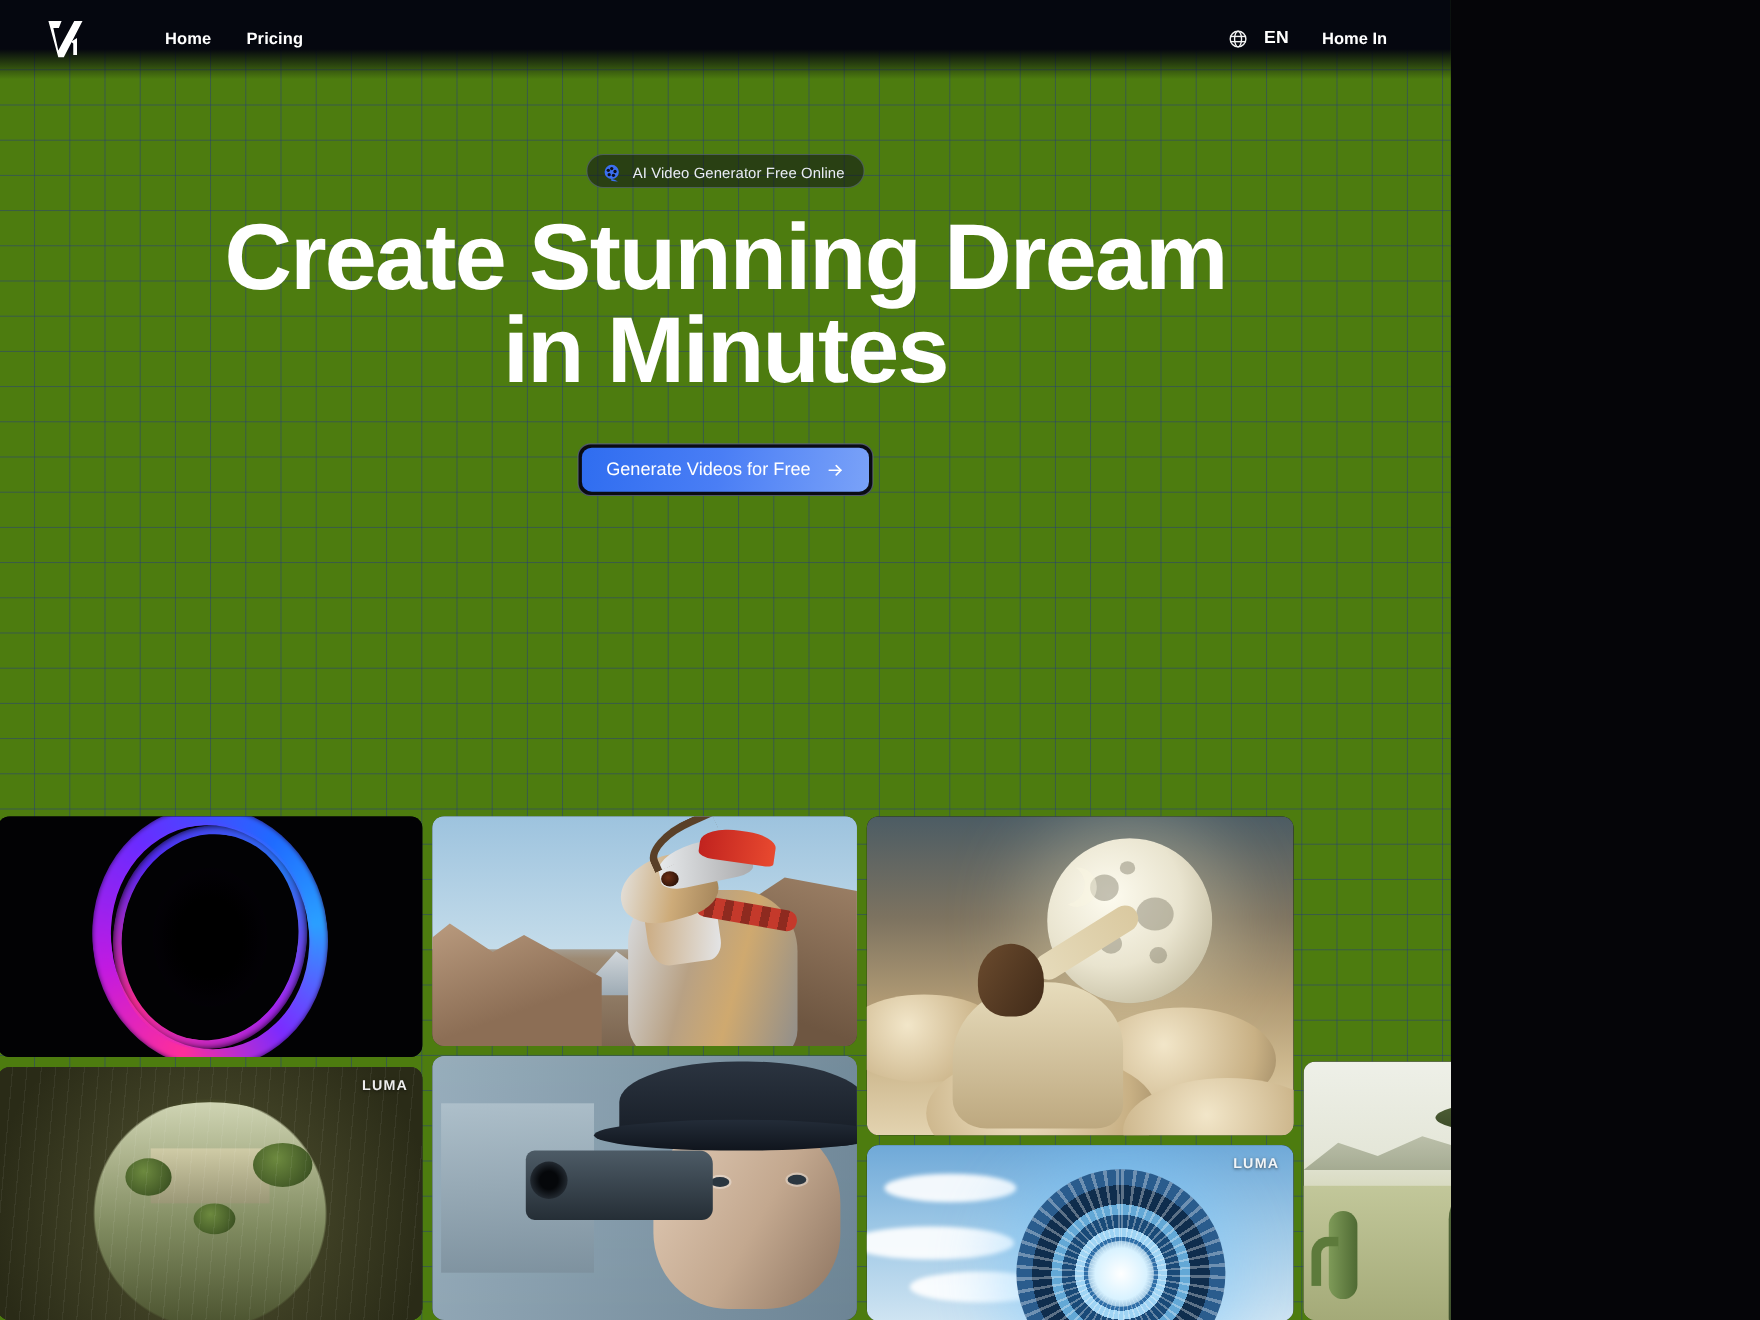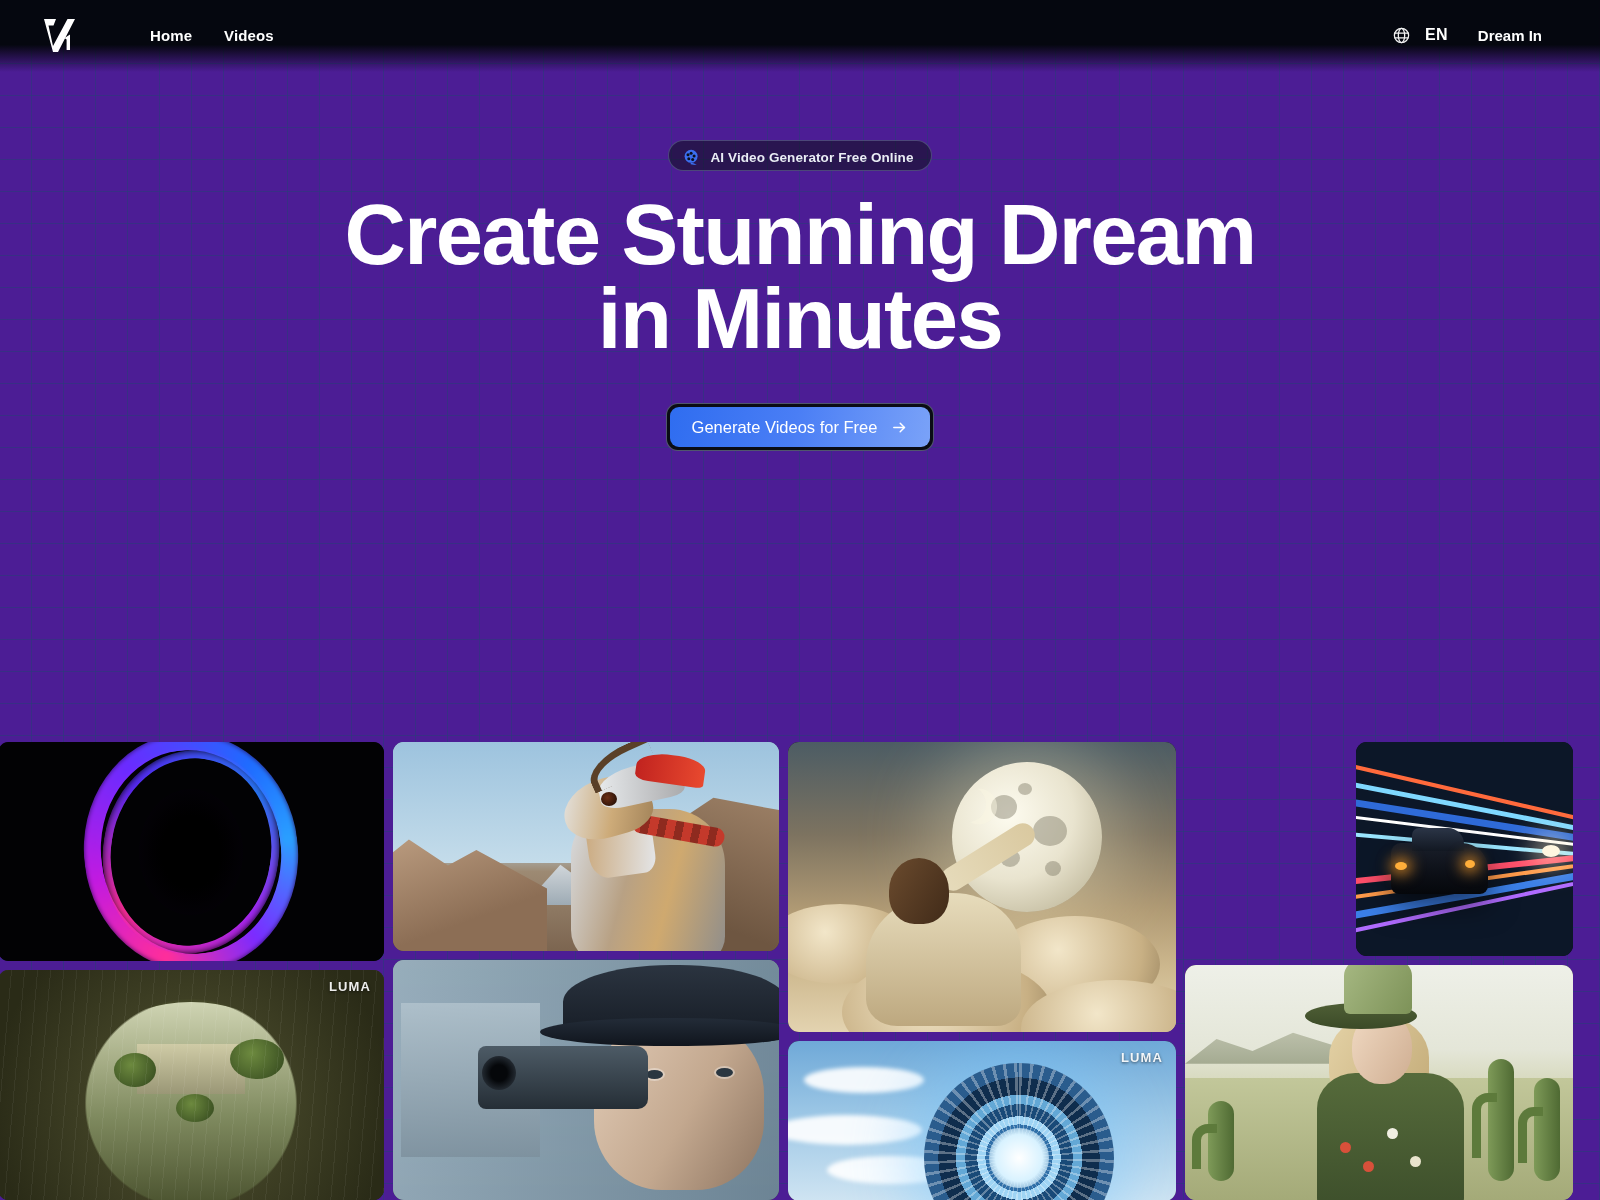--- a/index.html
+++ b/index.html
@@ -5,22 +5,22 @@
 <style>
   * { margin:0; padding:0; box-sizing:border-box; }
   html, body {
     width:1600px; height:1200px;
     background:#050508;
     font-family:"Liberation Sans", sans-serif;
     overflow:hidden;
   }
   #page {
     position:relative;
-    width:1600px; height:1200px;
-    background:#4c1d95;
+    width:1319px; height:1200px;
+    background:#4d7c0f;
     overflow:hidden;
   }
   
   .grid-bg {
     position:absolute; inset:0;
     background-image:
       linear-gradient(to right, rgba(40,62,120,0.55) 1px, transparent 1px),
       linear-gradient(to bottom, rgba(40,62,120,0.55) 1px, transparent 1px);
     background-size:32px 32px;
     background-position:-1px -1px;
@@ -56,21 +56,20 @@
     z-index:4;
     display:flex; flex-direction:column; align-items:center;
     padding-top:140px;
   }
   .badge {
     display:inline-flex; align-items:center; gap:9px;
     height:31px; padding:4px 17px 0 13px;
     border:1px solid rgba(120,132,170,0.45);
     border-radius:999px;
     background:rgba(12,14,24,0.55);
-    font-weight:bold;
   }
   .badge-text { color:#e9ecf4; font-size:13.5px; letter-spacing:0.1px; white-space:nowrap;}
   .reel-icon { width:19px; height:19px; display:block; flex:0 0 auto;}
   h1.headline {
     margin-top:22px;
     color:#ffffff;
     font-size:85px;
     line-height:0.99;
     font-weight:bold;
     letter-spacing:-1.6px;
@@ -302,32 +301,32 @@
 
     <div class="logo-wrap">
       <svg width="40" height="38" viewBox="0 0 40 38">
         <path d="M4 3 L16 3 L13.5 9.5 L8.5 9.5 L13 30 L27.5 3 L35 3 L18 36 L13 36 Z" fill="#ffffff"></path>
         <path d="M24.5 22 L30 18.5 L30 34 L26.6 34 L26.6 23.6 Z" fill="#ffffff"></path>
       </svg>
     </div>
 
     <div class="nav-links">
       <a class="nav-link">Home</a>
-      <a class="nav-link">Videos</a>
+      <a class="nav-link">Pricing</a>
     </div>
 
     <div class="header-right">
       <svg class="globe-icon" viewBox="0 0 24 24" fill="none" stroke="#ffffff" stroke-width="1.6">
         <circle cx="12" cy="12" r="9"></circle>
         <ellipse cx="12" cy="12" rx="4" ry="9"></ellipse>
         <line x1="3" y1="9" x2="21" y2="9"></line>
         <line x1="3" y1="15" x2="21" y2="15"></line>
       </svg>
       <span class="lang-label">EN</span>
-      <a class="signin-link">Dream In</a>
+      <a class="signin-link">Home In</a>
     </div>
   </div>
 
   <div class="hero">
 
     <div class="badge">
       <svg class="reel-icon" viewBox="0 0 24 24">
         <circle cx="11.5" cy="10.5" r="8.2" fill="#3b6ff0"></circle>
         <circle cx="11.5" cy="6.6" r="1.9" fill="#0b0f1c"></circle>
         <circle cx="15.3" cy="10.0" r="1.9" fill="#0b0f1c"></circle>

